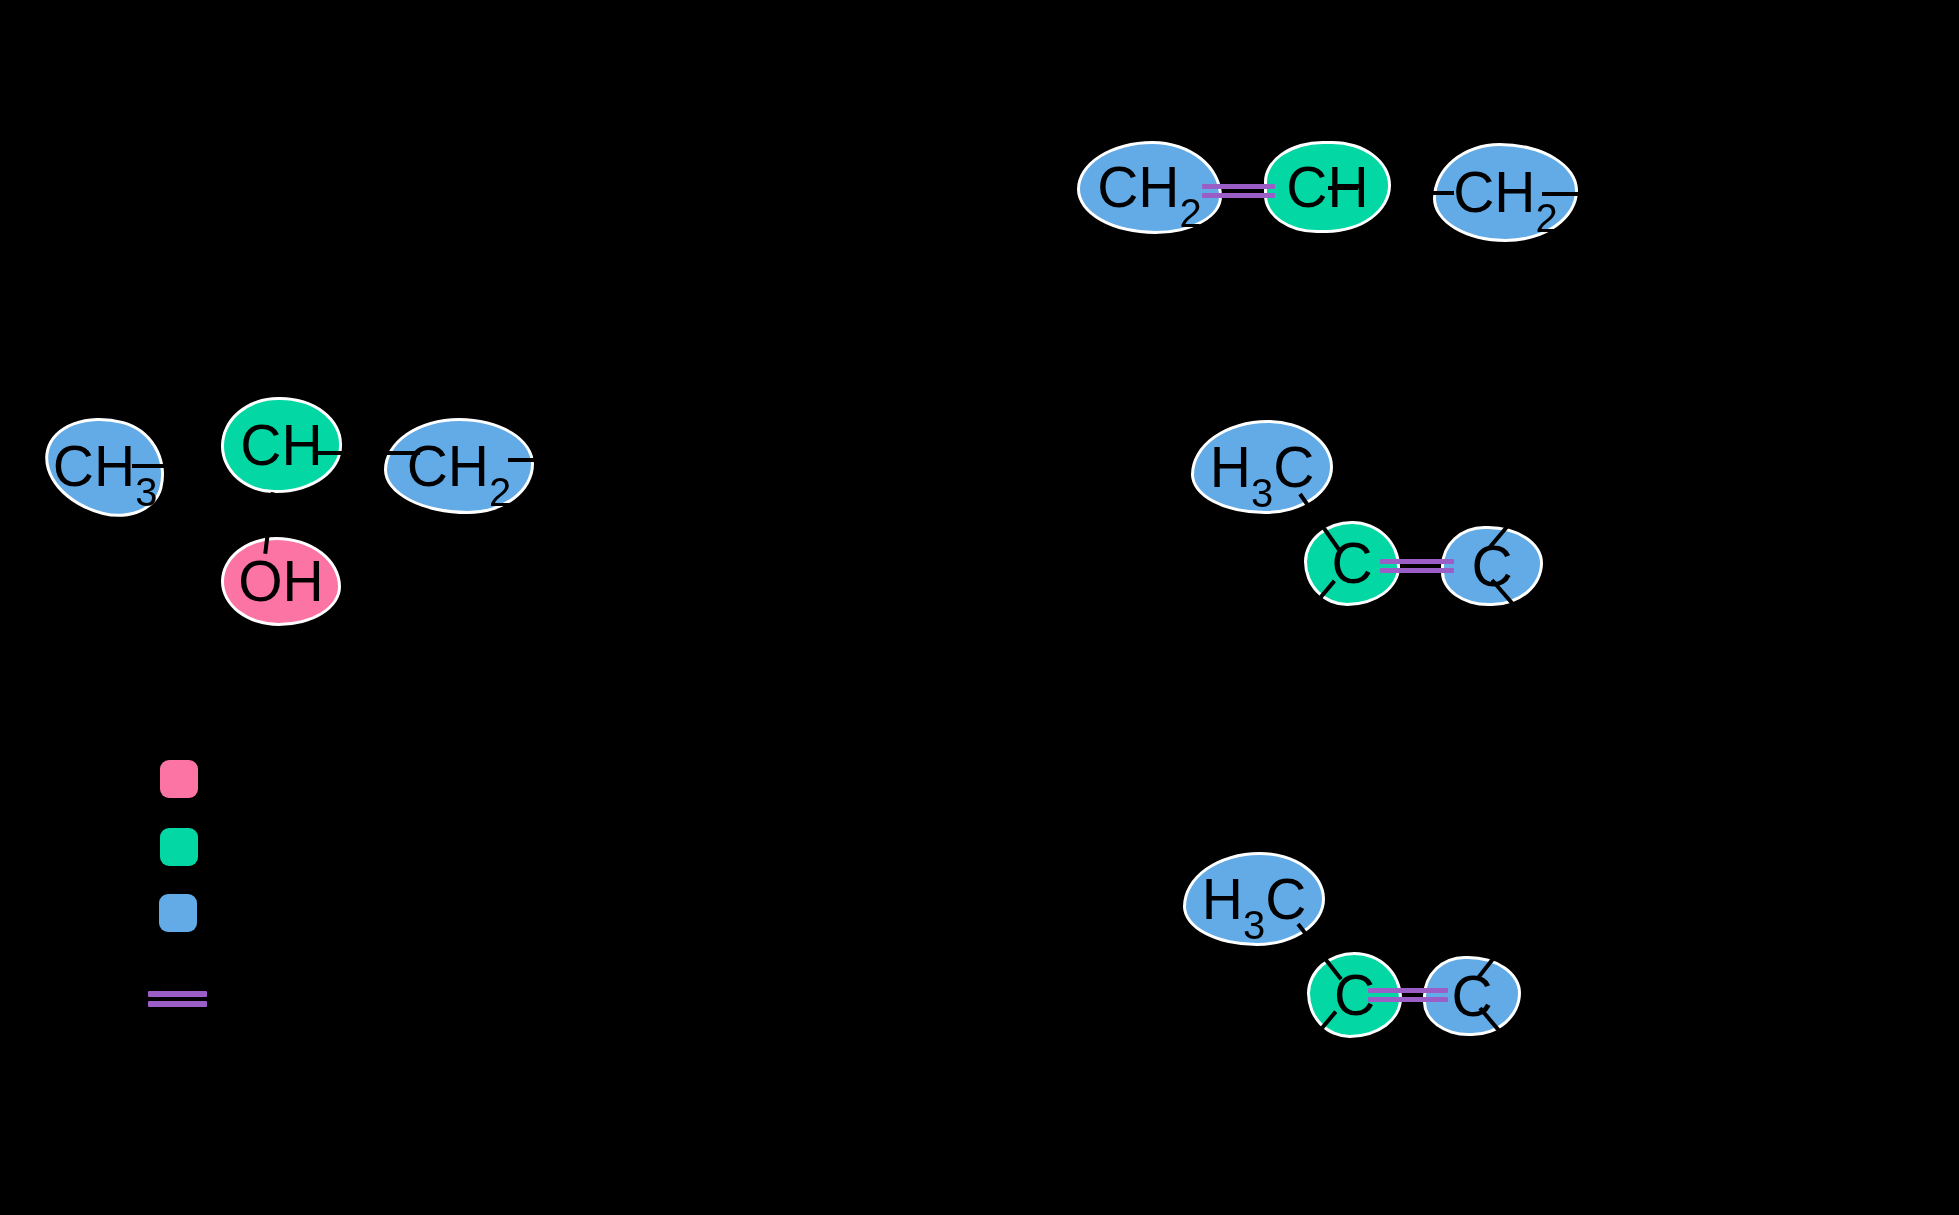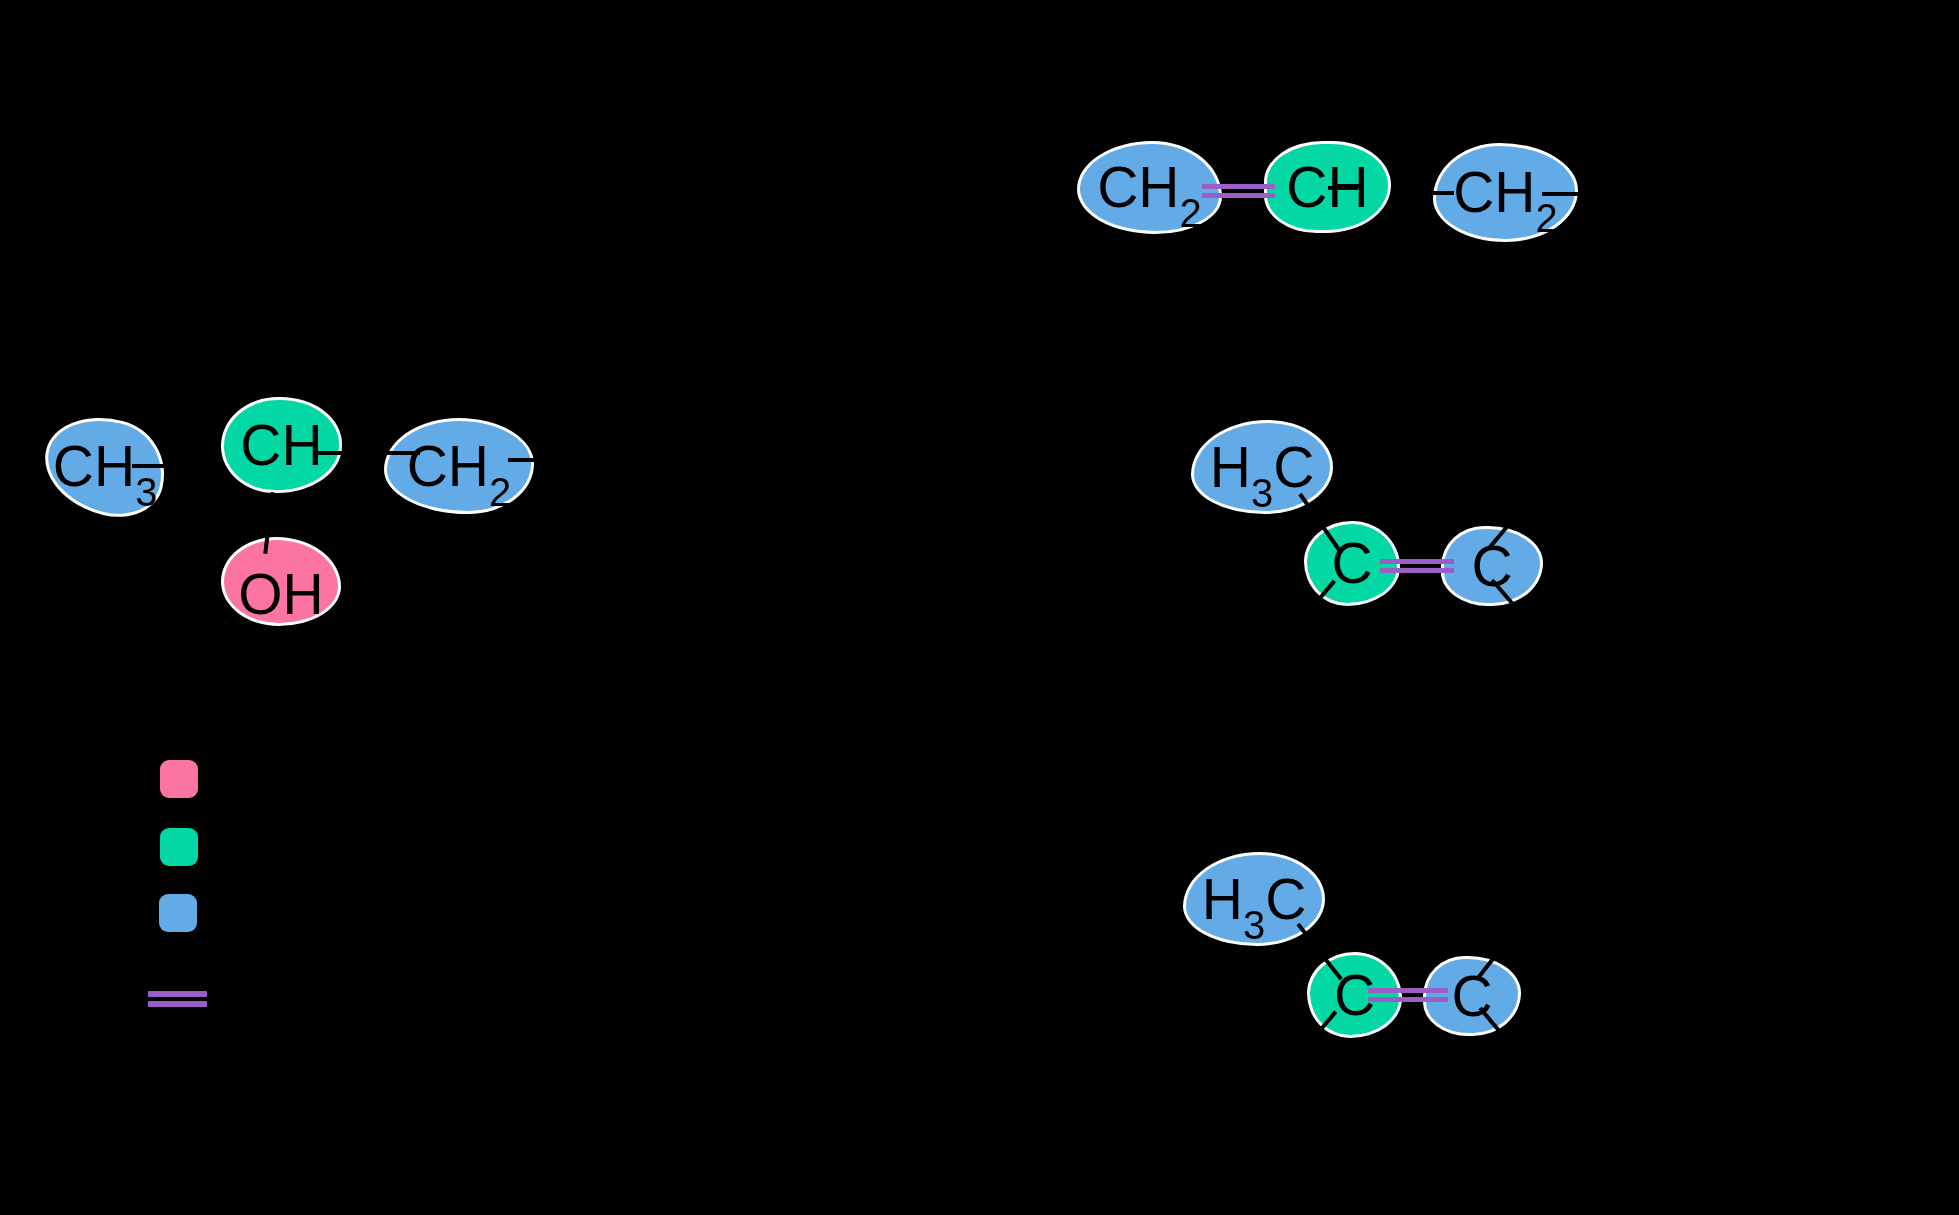--- a/index.html
+++ b/index.html
@@ -21,21 +21,21 @@
   .m{display:inline;}
   .s{font-size:40px;position:relative;top:20px;}
   
   #a1{left:1077px;top:141px;width:145px;height:93px;border-radius:52% 48% 46% 54%/52% 60% 40% 48%;}
   #a2{left:1264px;top:141px;width:127px;height:92px;border-radius:50% 50% 55% 45%/48% 52% 56% 44%;}
   #a3{left:1433px;top:143px;width:145px;height:99px;border-radius:46% 54% 50% 50%/56% 48% 52% 44%;}
   #b1{left:44px;top:418px;width:122px;height:96px;border-radius:55% 45% 42% 58%/48% 58% 42% 52%;transform:rotate(14deg);}
   #b1 .lbl{transform:rotate(-14deg);}
   #b2{left:221px;top:397px;width:121px;height:96px;border-radius:48% 52% 55% 45%/52% 50% 50% 50%;}
   #b3{left:384px;top:418px;width:150px;height:96px;border-radius:50% 50% 44% 56%/54% 48% 52% 46%;}
-  #b4{left:221px;top:537px;width:120px;height:89px;border-radius:46% 54% 52% 48%/50% 56% 44% 50%;align-items:flex-end;}
+  #b4{left:221px;top:537px;width:120px;height:89px;border-radius:46% 54% 52% 48%/50% 56% 44% 50%;}
   #c1{left:1191px;top:420px;width:142px;height:94px;border-radius:54% 46% 48% 52%/58% 50% 50% 42%;}
   #c2{left:1304px;top:521px;width:96px;height:85px;border-radius:50% 50% 55% 45%/48% 54% 46% 52%;}
   #c3{left:1441px;top:526px;width:102px;height:80px;border-radius:44% 56% 52% 48%/52% 48% 56% 44%;}
   #d1{left:1183px;top:852px;width:142px;height:94px;border-radius:54% 46% 48% 52%/58% 50% 50% 42%;}
   #d2{left:1307px;top:952px;width:95px;height:86px;border-radius:50% 50% 55% 45%/48% 54% 46% 52%;}
   #d3{left:1423px;top:956px;width:98px;height:80px;border-radius:44% 56% 52% 48%/52% 48% 56% 44%;}
   
   .bond{position:absolute;background:#000;height:4px;}
   .diag{transform-origin:left center;}
   #l1{left:132px;top:464px;width:38px;}

